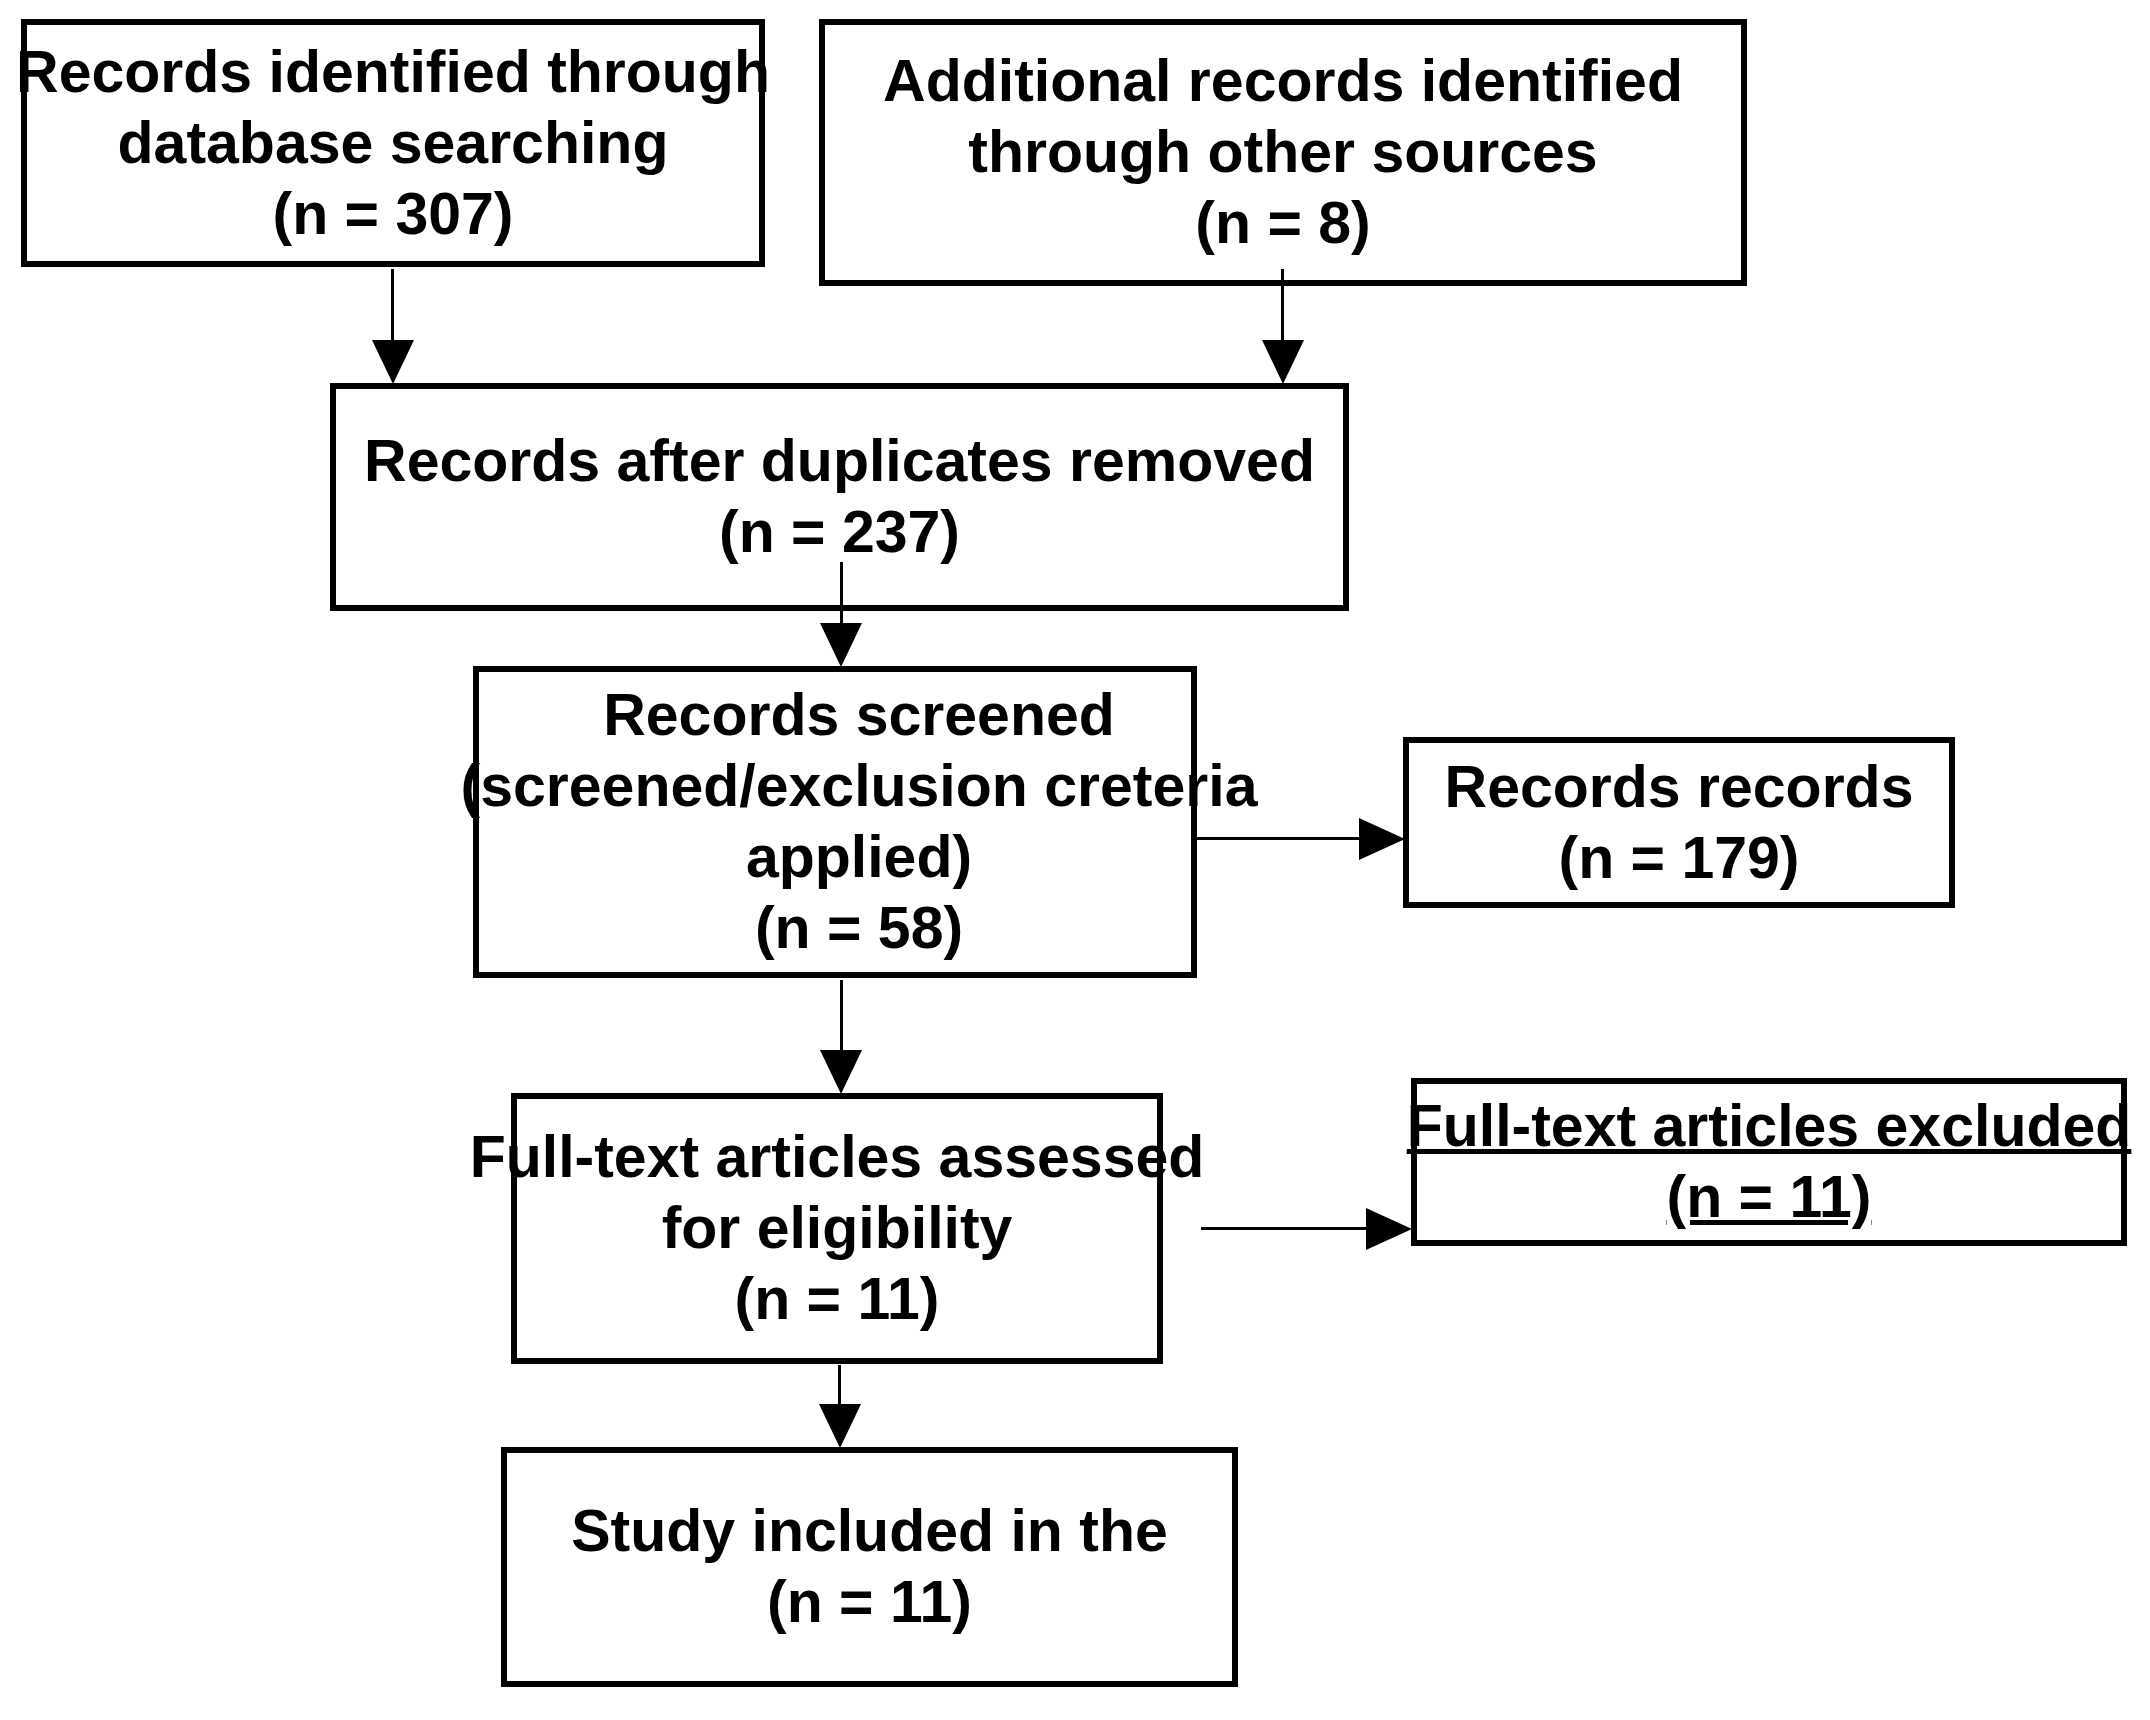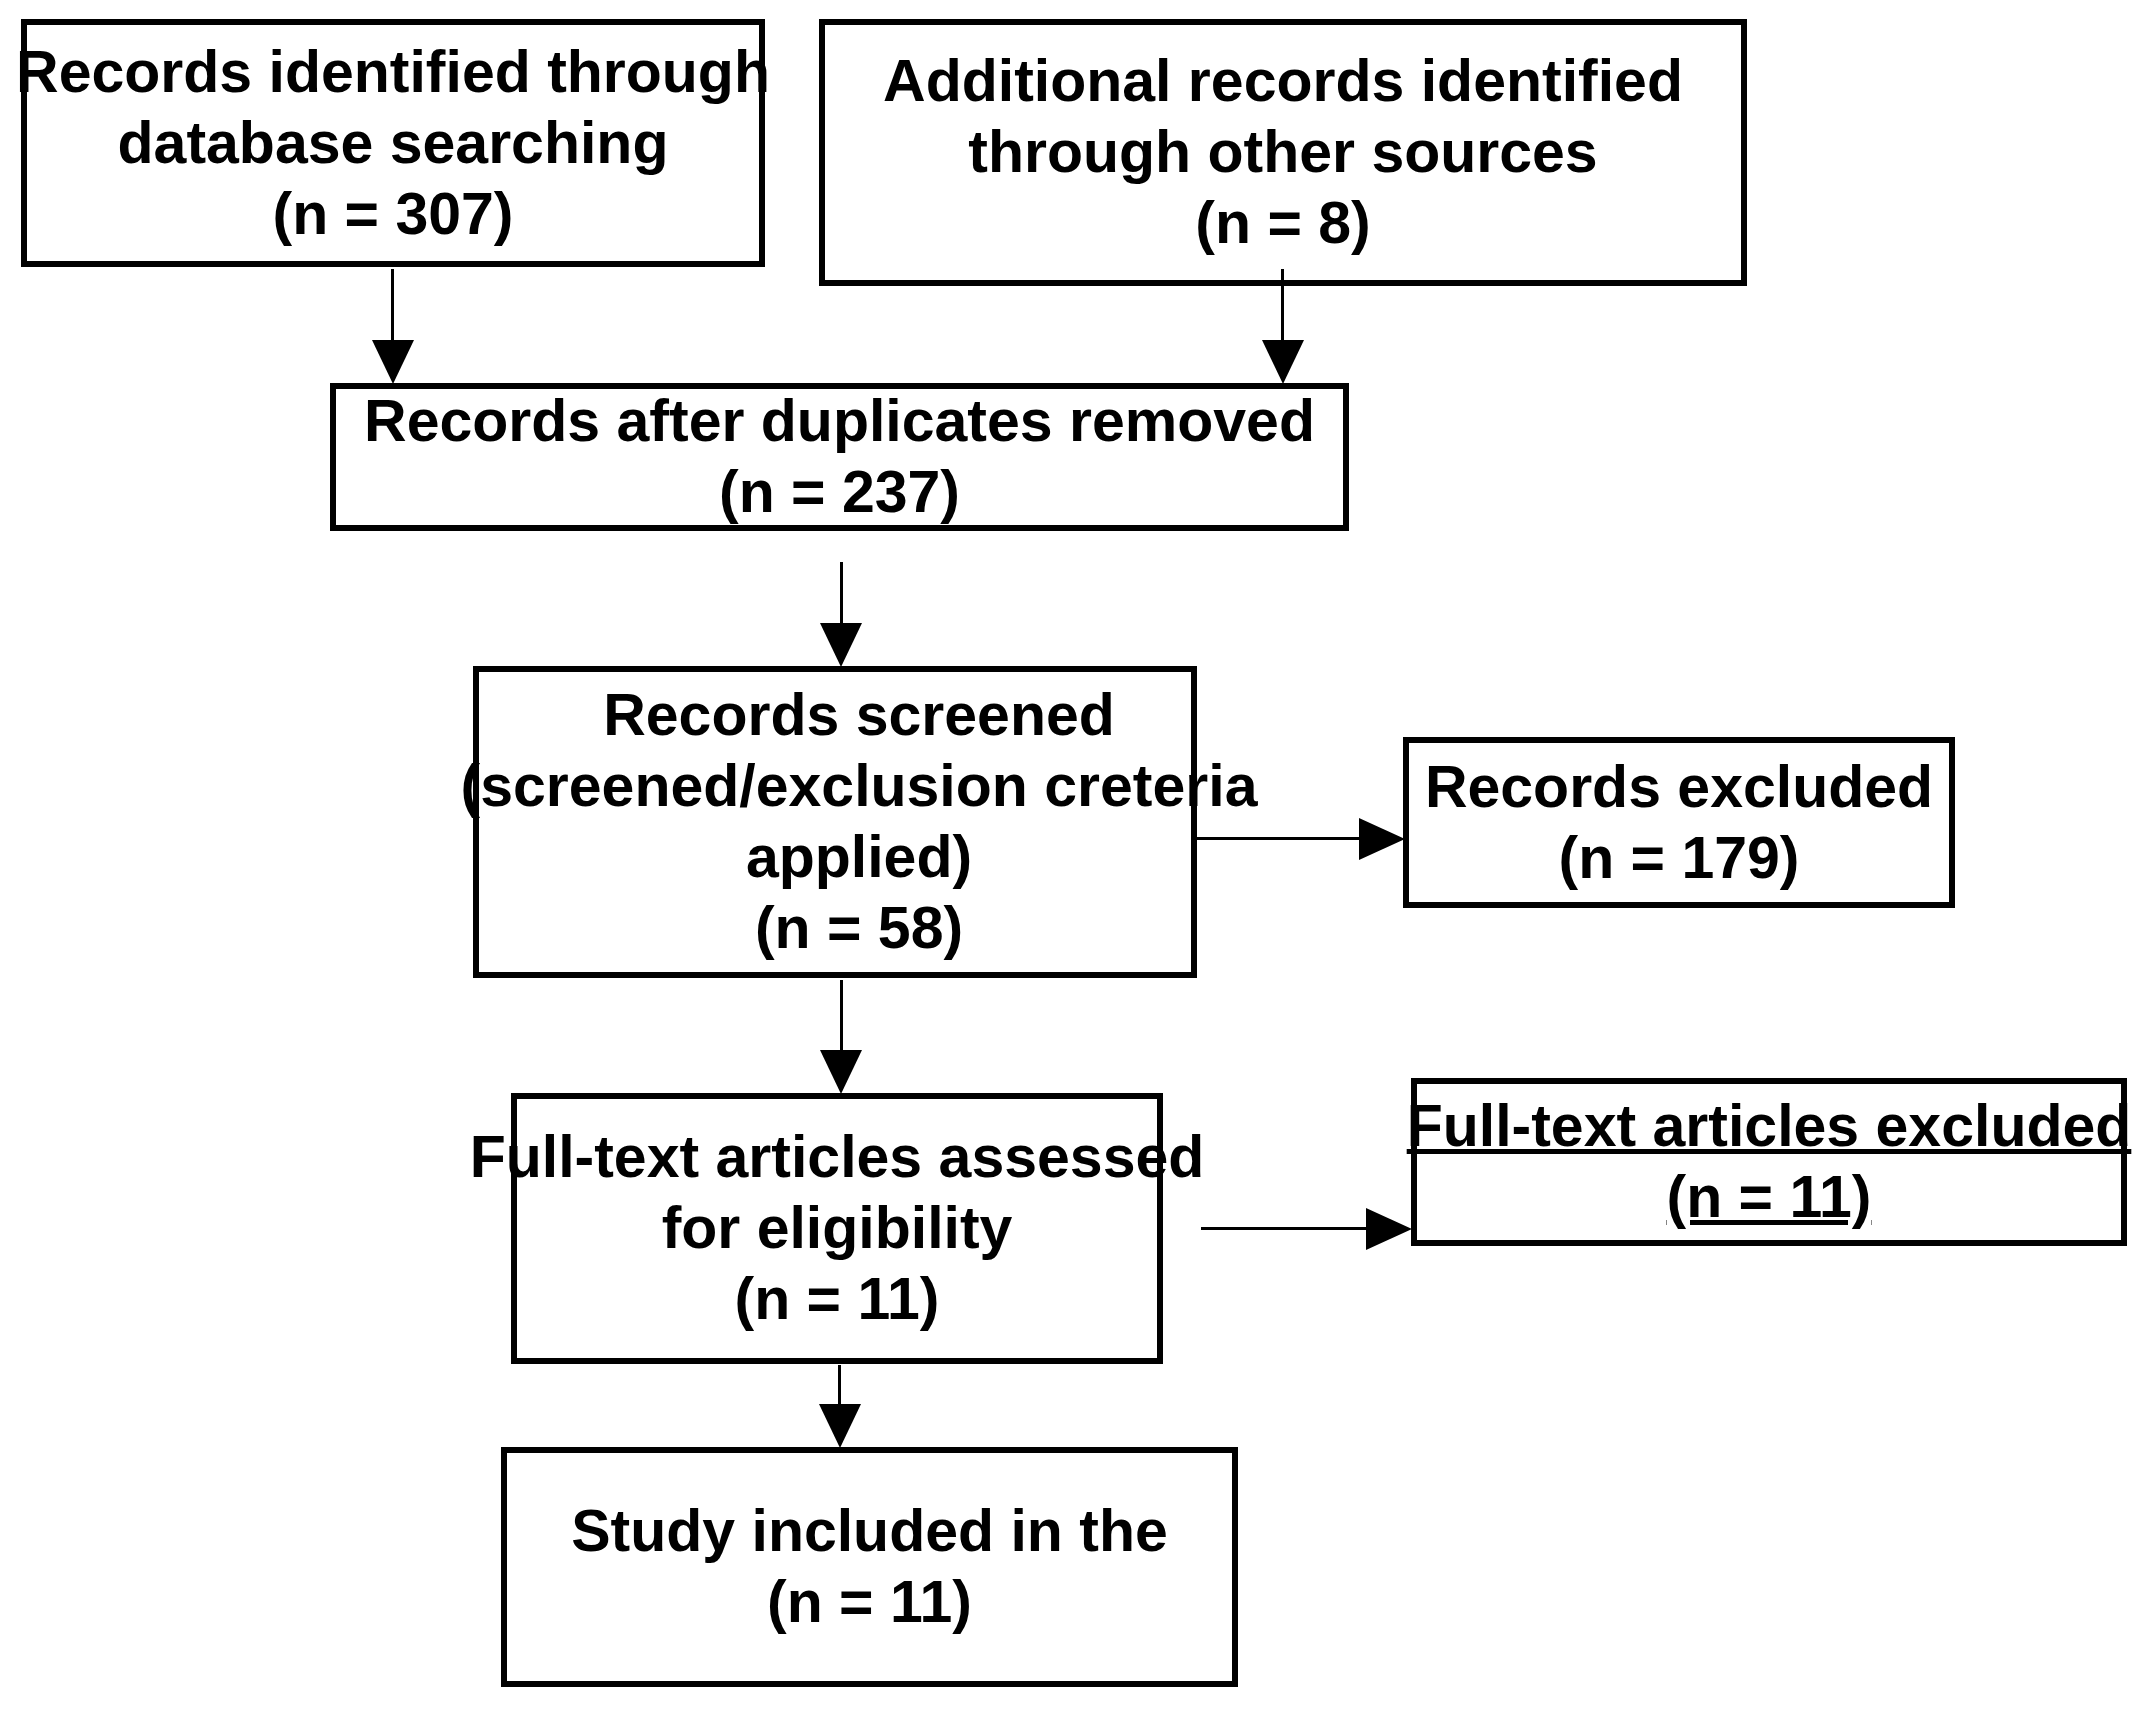--- a/index.html
+++ b/index.html
@@ -80,21 +80,21 @@
 
   <div>
     <div class="shaft-v" style="left:391px; top:269px; height:78px;"></div>
     <div class="head-down" style="left:372px; top:340px;"></div>
   </div>
   <div>
     <div class="shaft-v" style="left:1281px; top:269px; height:78px;"></div>
     <div class="head-down" style="left:1262px; top:340px;"></div>
   </div>
 
-  <div class="box" style="left:330px; top:383px; width:1019px; height:148px;">
+  <div class="box" style="left:330px; top:383px; width:1019px; height:228px;">
     <div class="line">Records after duplicates removed</div>
     <div class="line">(n = 237)</div>
   </div>
 
   <div>
     <div class="shaft-v" style="left:840px; top:562px; height:66px;"></div>
     <div class="head-down" style="left:820px; top:623px;"></div>
   </div>
 
   <div class="box" style="left:473px; top:666px; width:724px; height:312px;padding-left:48px;">
@@ -103,21 +103,21 @@
     <div class="line">applied)</div>
     <div class="line">(n = 58)</div>
   </div>
 
   <div>
     <div class="shaft-h" style="left:1197px; top:837px; width:163px;"></div>
     <div class="head-right" style="left:1359px; top:818px;"></div>
   </div>
 
   <div class="box" style="left:1403px; top:737px; width:552px; height:171px;">
-    <div class="line">Records excluded</div>
+    <div class="line">Records records</div>
     <div class="line">(n = 179)</div>
   </div>
 
   <div>
     <div class="shaft-v" style="left:840px; top:980px; height:73px;"></div>
     <div class="head-down" style="left:820px; top:1050px;"></div>
   </div>
 
   <div class="box" style="left:473px; top:1093px; width:652px; height:271px;margin-left:38px;">
     <div class="line">Full-text articles assessed</div>

